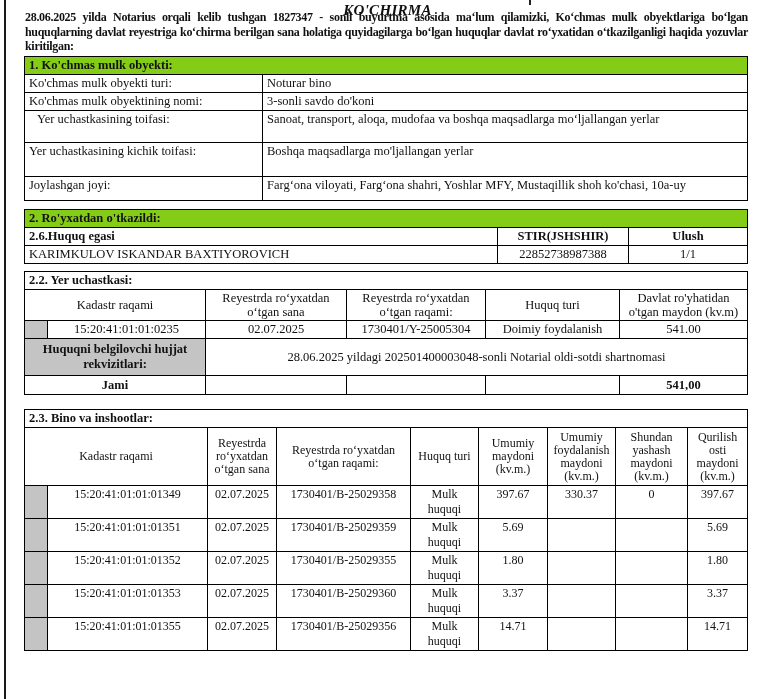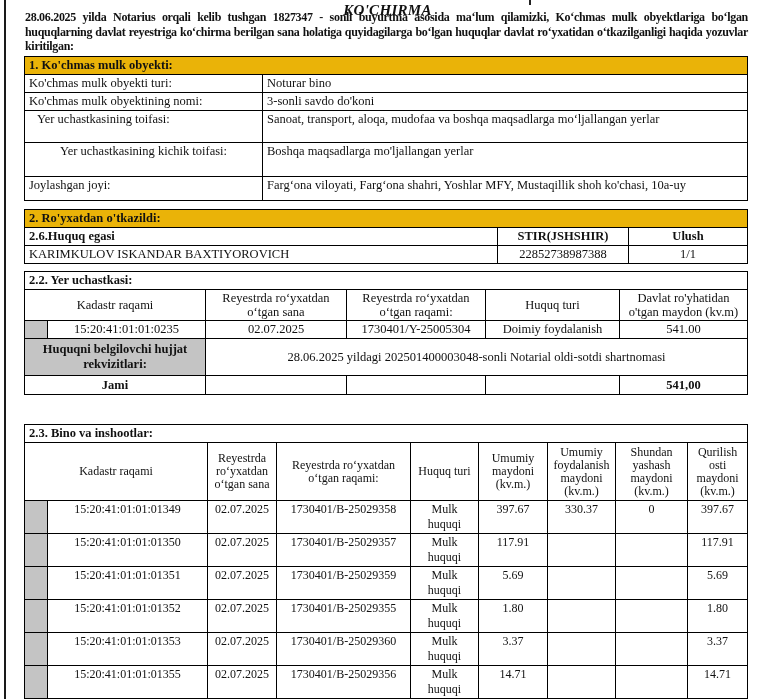--- a/index.html
+++ b/index.html
@@ -42,21 +42,21 @@
     border-collapse: collapse; table-layout: fixed;
     width: 723px; font-size: 12.5px;
     border: 1.5px solid #000;
   }
   table.tbl td {
     border: 1px solid #000;
     padding: 1px 4px;
     overflow: hidden;
     vertical-align: top;
   }
-  .grayhdr { background: #eab308; font-weight: bold; }
+  .grayhdr { background: #84cc16; font-weight: bold; }
   .whitehdr { font-weight: bold; }
   .graycell { background: #c4c4c4; }
   .ctr { text-align: center; }
   .mid { vertical-align: middle !important; }
   .bold { font-weight: bold; }
   #tbl23 { font-size: 12px; }
   #tbl23 td.hcell { line-height: 13px; padding: 1px 2px; }
   #tbl22 td.hcell { line-height: 14px; padding: 1px 2px; }
 </style>
 </head>
@@ -86,21 +86,21 @@
       </tr>
       <tr>
         <td style="height:17px;">Ko'chmas mulk obyektining nomi:</td>
         <td>3-sonli savdo do'koni</td>
       </tr>
       <tr>
         <td style="height:32px;padding-left:12px;">Yer uchastkasining toifasi:</td>
         <td>Sanoat, transport, aloqa, mudofaa va boshqa maqsadlarga moʻljallangan yerlar</td>
       </tr>
       <tr>
-        <td style="height:34px;text-align:center;">Yer uchastkasining kichik toifasi:</td>
+        <td style="height:34px;">Yer uchastkasining kichik toifasi:</td>
         <td>Boshqa maqsadlarga mo'ljallangan yerlar</td>
       </tr>
       <tr>
         <td style="height:24px;">Joylashgan joyi:</td>
         <td>Fargʻona viloyati, Fargʻona shahri, Yoshlar MFY, Mustaqillik shoh ko'chasi, 10a-uy</td>
       </tr>
     </tbody>
       </table>
   </div>
 
@@ -166,21 +166,21 @@
         <td colspan="2" class="ctr mid bold" style="height:19px;">Jami</td>
         <td></td>
         <td></td>
         <td></td>
         <td class="ctr mid bold">541,00</td>
       </tr>
     </tbody>
       </table>
   </div>
 
-  <div class="tblwrap" style="top:424px;">
+  <div class="tblwrap" style="top:409px;">
     <table class="tbl" id="tbl23">
       <colgroup>
         <col style="width:23px">
           <col style="width:160px">
           <col style="width:69px">
         <col style="width:134px">
           <col style="width:68px">
           <col style="width:69px">
         <col style="width:68px">
           <col style="width:72px">
@@ -207,31 +207,20 @@
         <td class="ctr">02.07.2025</td>
         <td class="ctr">1730401/B-25029358</td>
         <td class="ctr">Mulk huquqi</td>
         <td class="ctr">397.67</td>
         <td class="ctr">330.37</td>
         <td class="ctr">0</td>
         <td class="ctr">397.67</td>
       </tr>
       <tr>
         <td class="graycell" style="height:33px;"></td>
-        <td class="ctr">15:20:41:01:01:01350</td>
-        <td class="ctr">02.07.2025</td>
-        <td class="ctr">1730401/B-25029357</td>
-        <td class="ctr">Mulk huquqi</td>
-        <td class="ctr">117.91</td>
-        <td class="ctr"></td>
-        <td class="ctr"></td>
-        <td class="ctr">117.91</td>
-      </tr>
-      <tr>
-        <td class="graycell" style="height:33px;"></td>
         <td class="ctr">15:20:41:01:01:01351</td>
         <td class="ctr">02.07.2025</td>
         <td class="ctr">1730401/B-25029359</td>
         <td class="ctr">Mulk huquqi</td>
         <td class="ctr">5.69</td>
         <td class="ctr"></td>
         <td class="ctr"></td>
         <td class="ctr">5.69</td>
       </tr>
       <tr>

